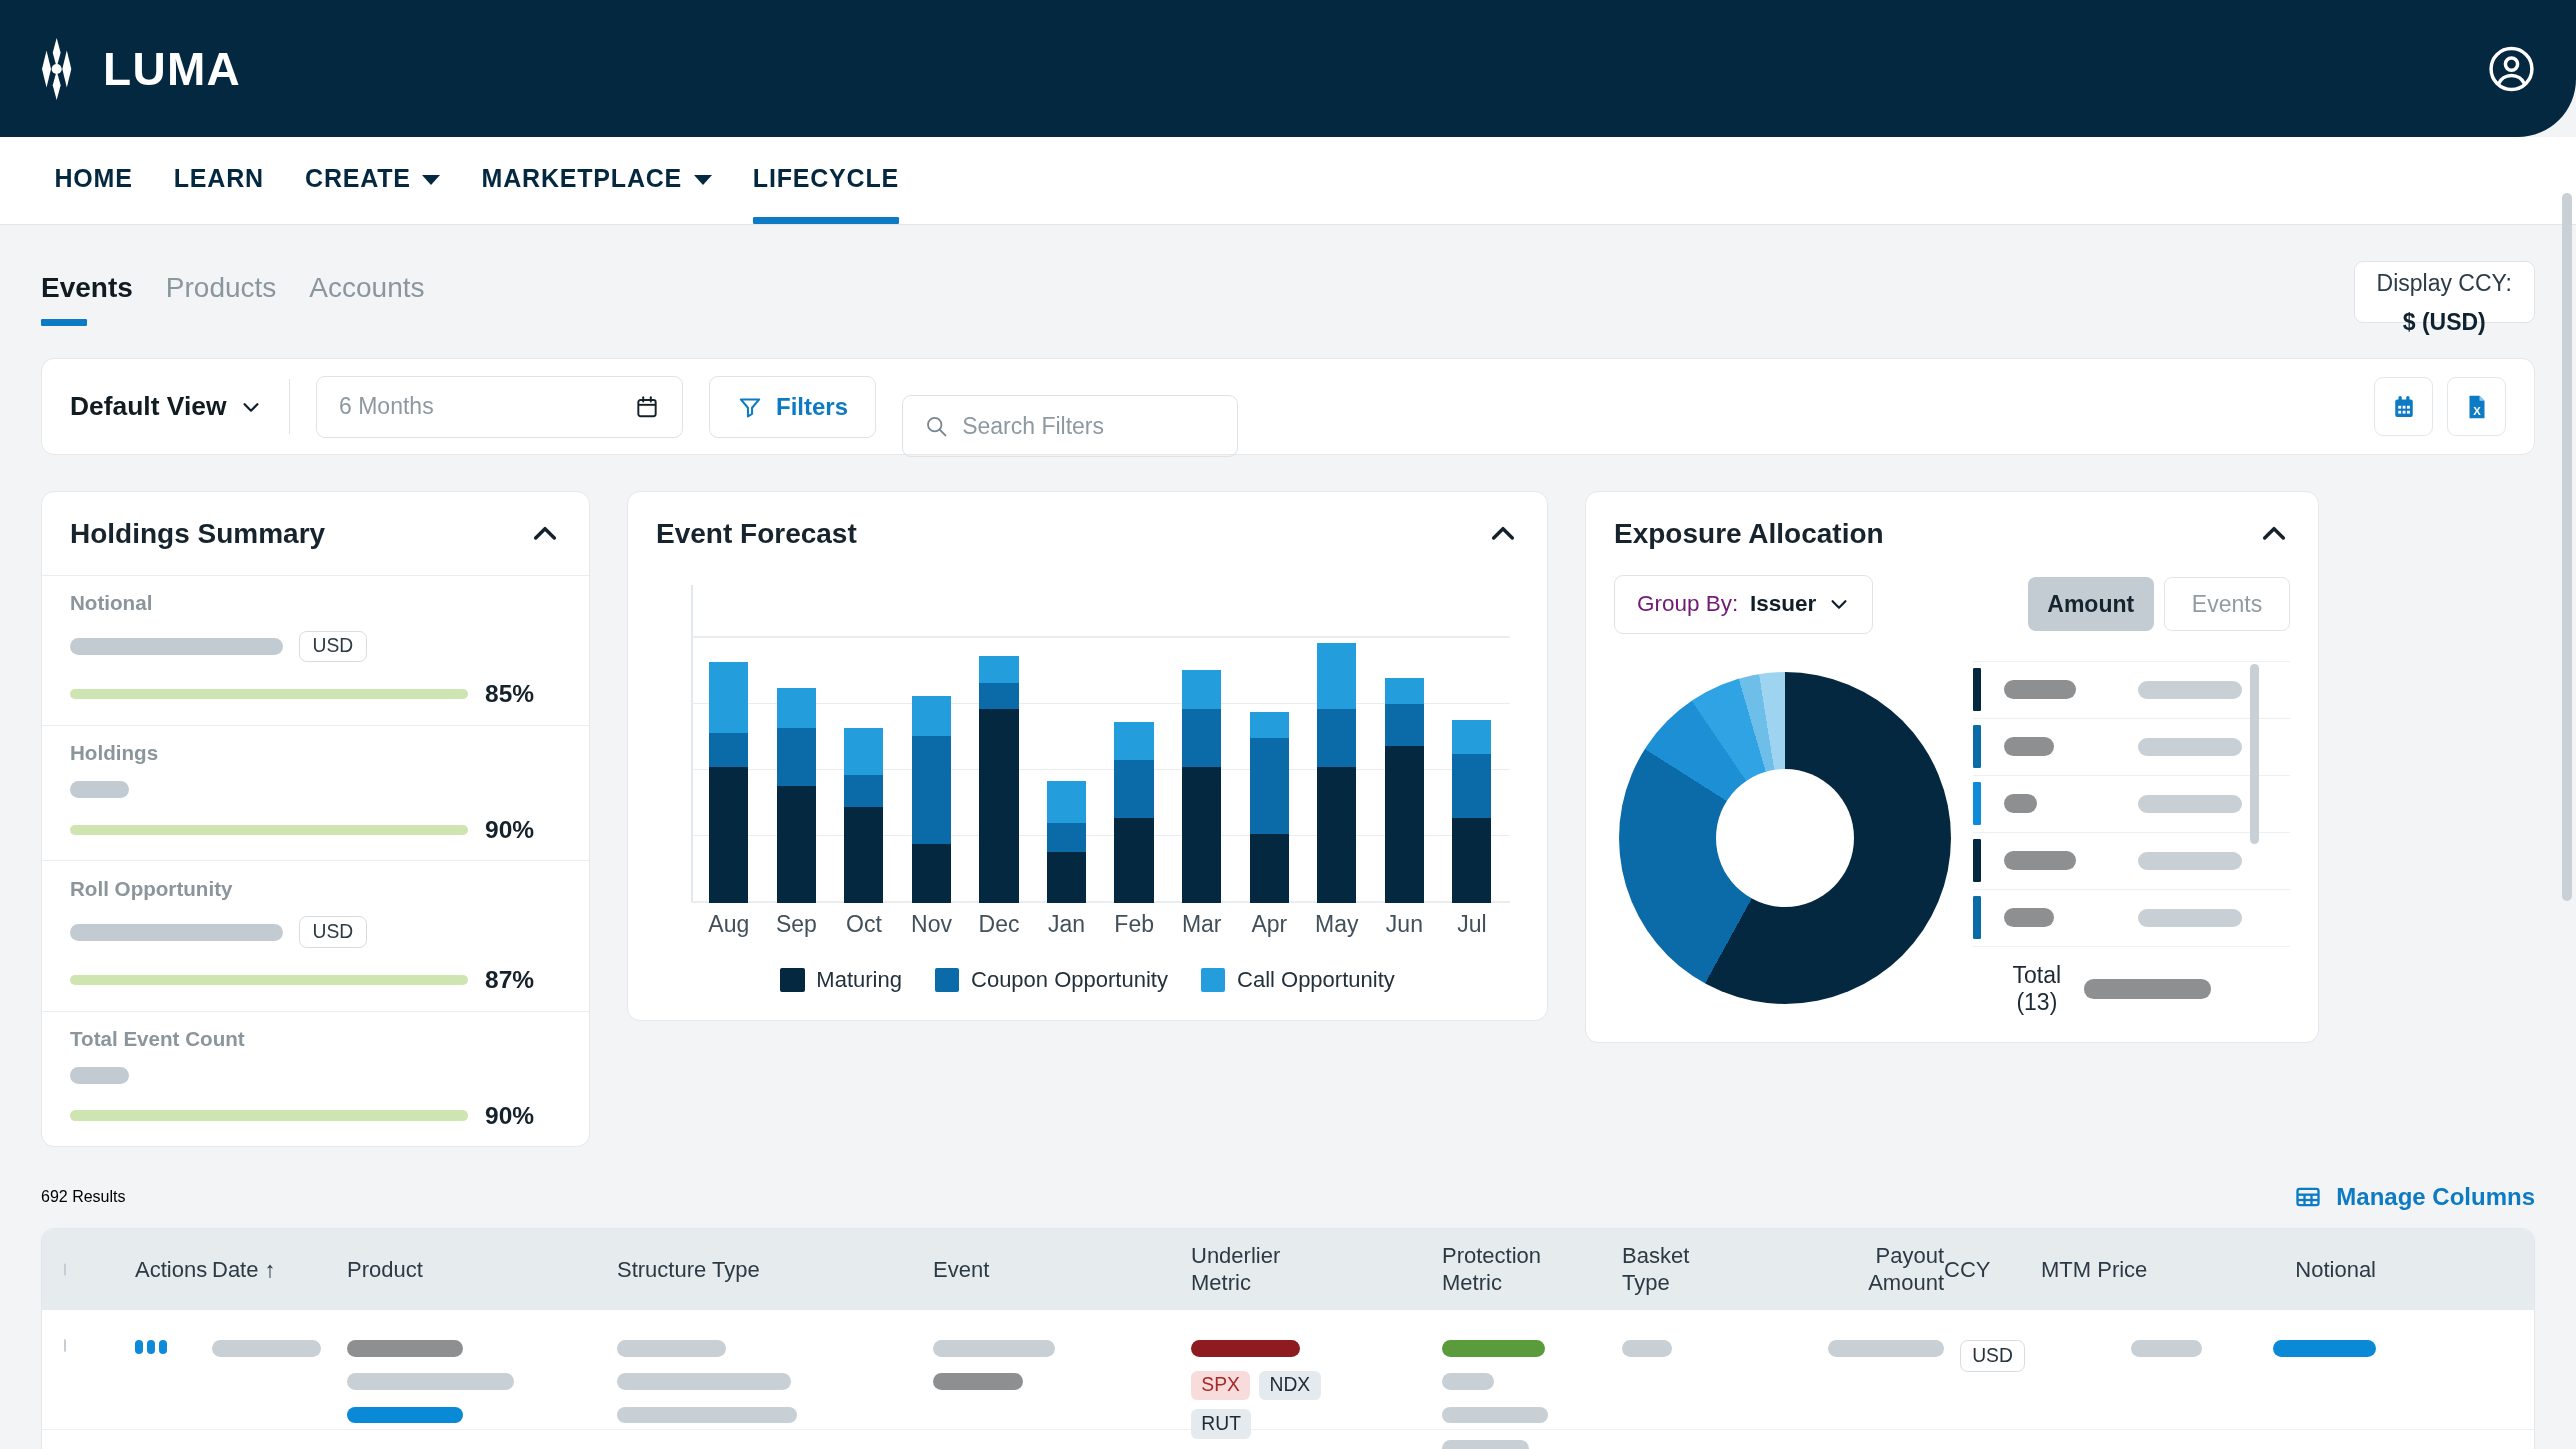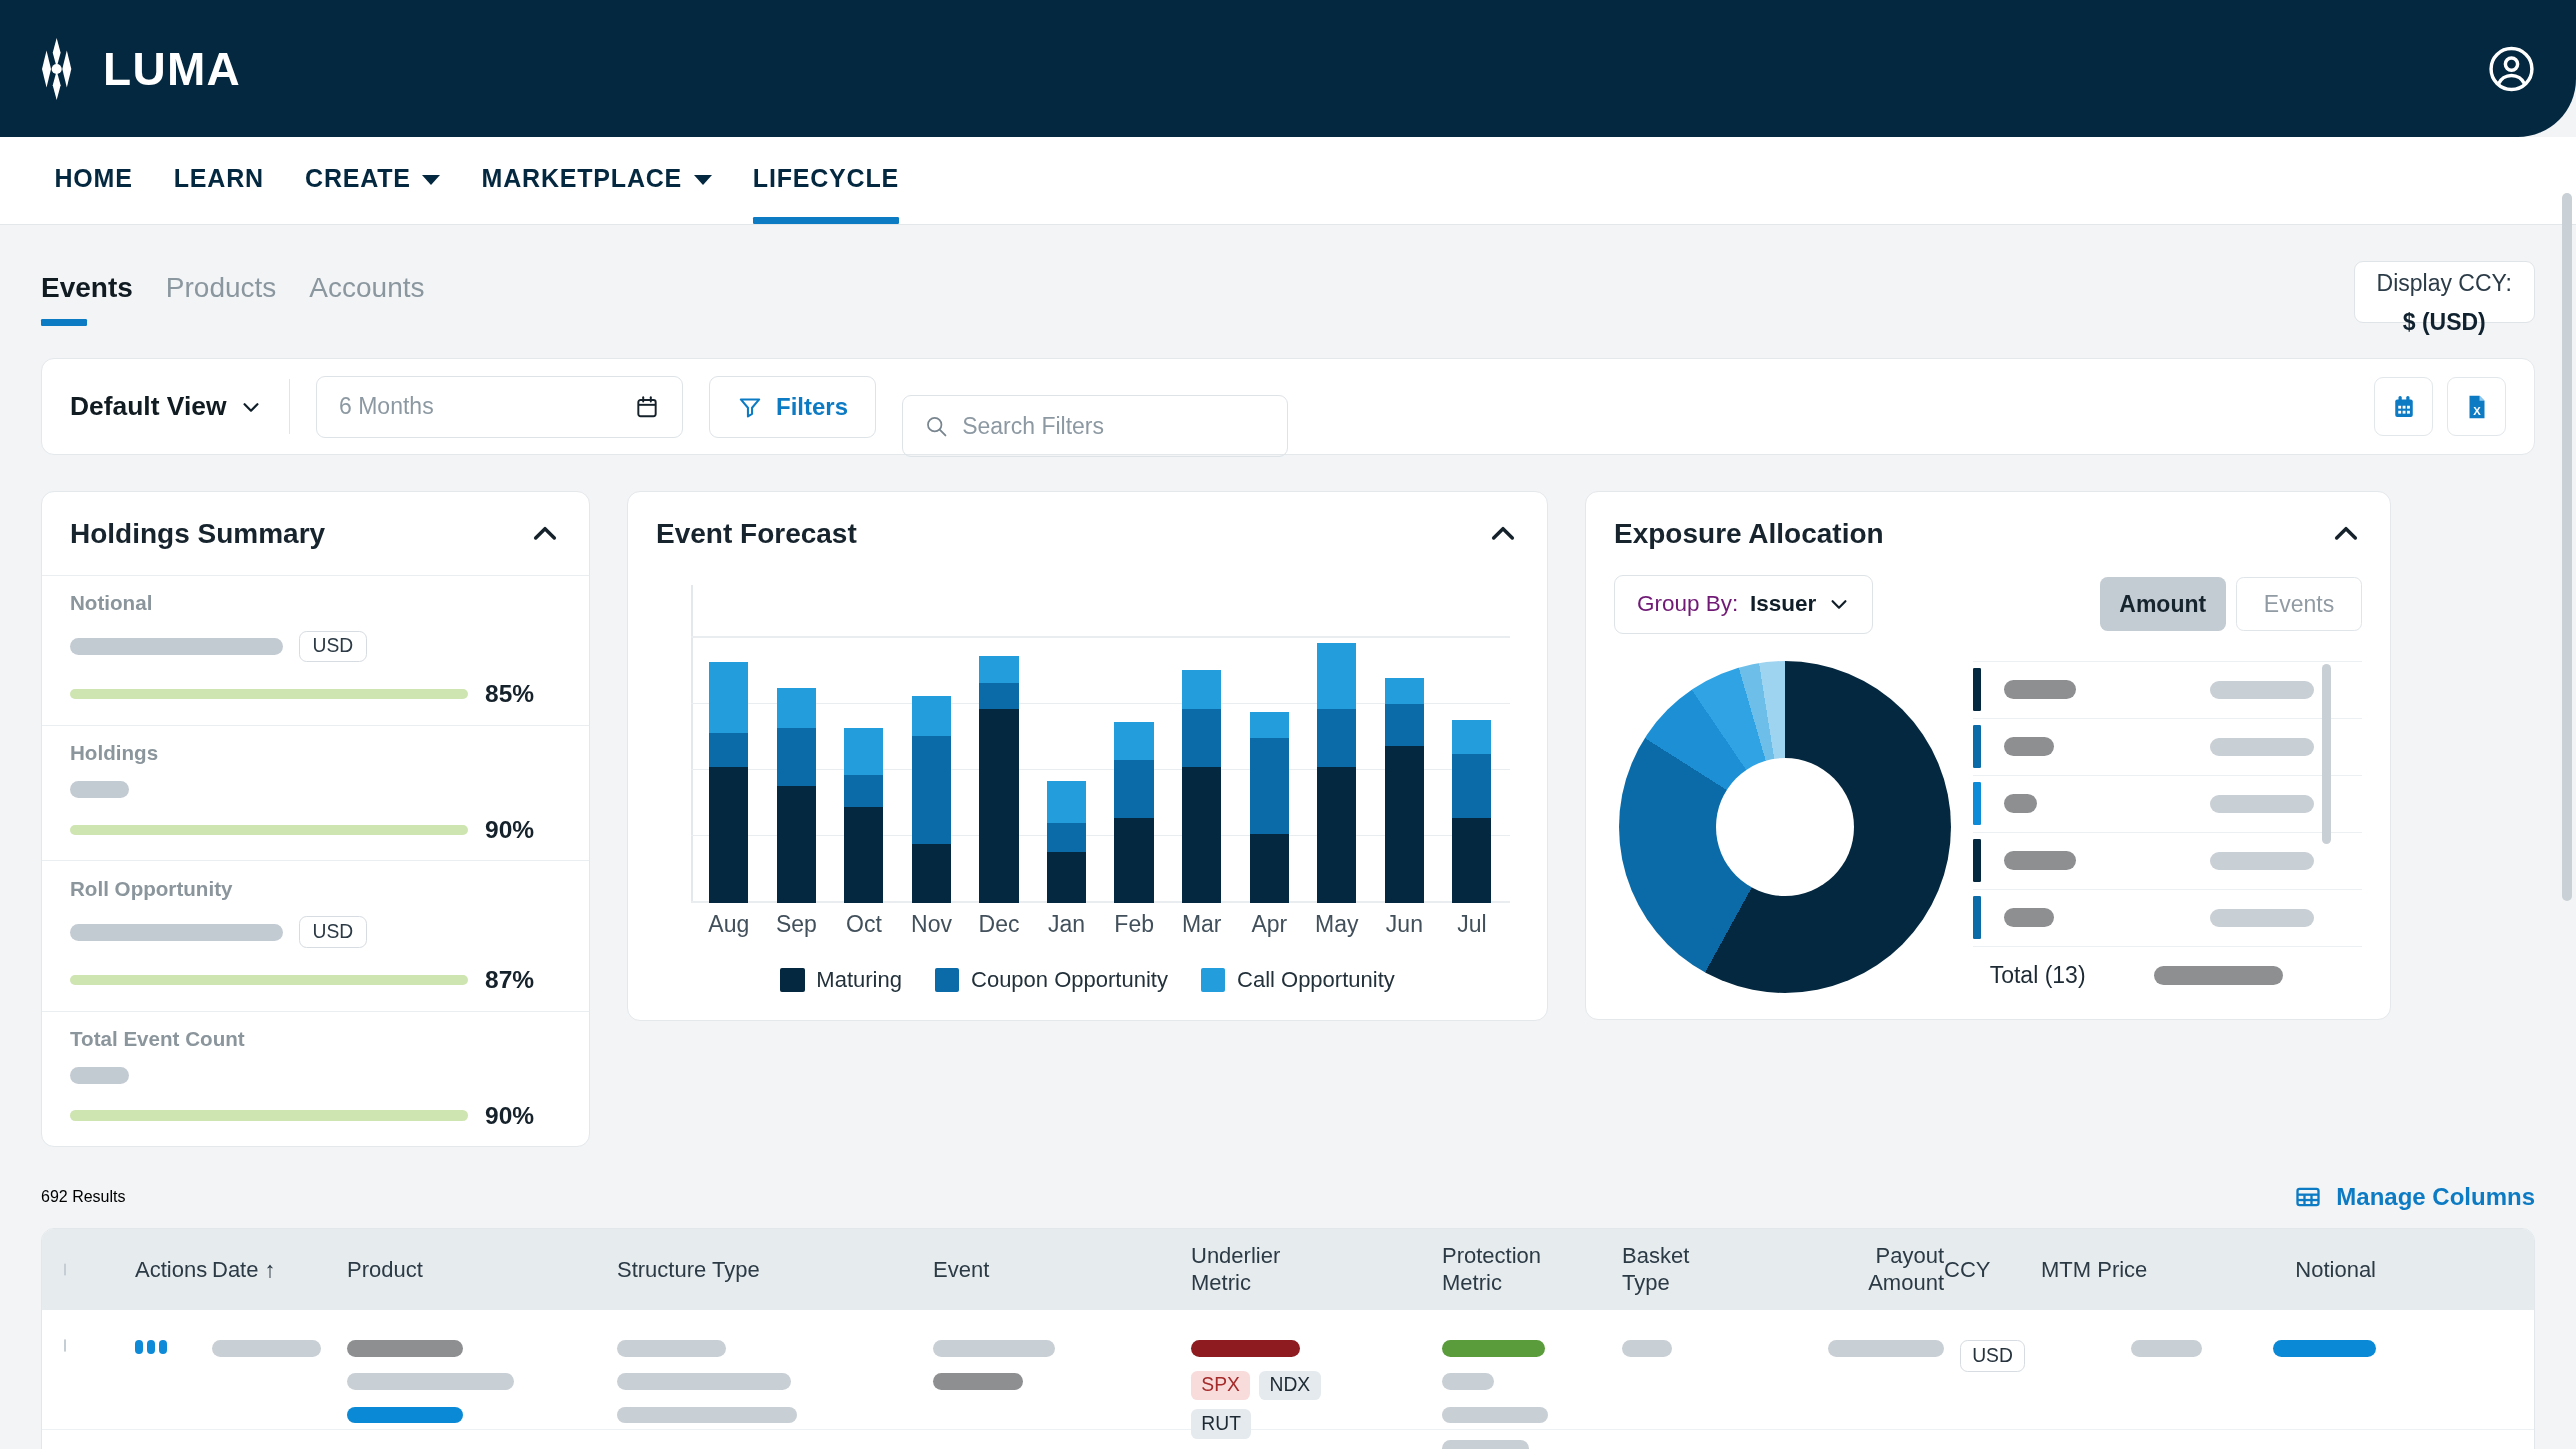--- a/index.html
+++ b/index.html
@@ -104,21 +104,21 @@
     margin-left: 26px; width: 367px; height: 62px; border: 0.6px solid #dde3e7; border-radius: 9px;
     display: flex; align-items: center; justify-content: space-between; padding: 0 22px; cursor: pointer;
   }
   .date-box .ph { font-size: 23px; color: #8d99a2; }
   .filters-btn {
     margin-left: 26px; height: 62px; border: 0.6px solid #dde3e7; border-radius: 9px;
     display: flex; align-items: center; gap: 13px; padding: 0 27px; cursor: pointer;
   }
   .filters-btn .txt { font-size: 24px; font-weight: 700; color: #0d7bc4; }
   .searchfilters {
-    margin-left: 26px; width: 386px; height: 62px; border: 0.6px solid #dde3e7; border-radius: 9px;
+    margin-left: 26px; width: 336px; height: 62px; border: 0.6px solid #dde3e7; border-radius: 9px;
     display: flex; align-items: center; gap: 14px; padding: 0 20.6px; cursor: text; margin-top: 39px;
   }
   .searchfilters .ph { font-size: 23px; color: #8d99a2; }
   .toolbar-spacer { flex: 1; }
   .icon-btn {
     width: 59px; height: 59px; border: 0.6px solid #e2e7eb; border-radius: 9px;
     display: flex; align-items: center; justify-content: center; cursor: pointer; margin-left: 14px;
   }
 
   
@@ -160,21 +160,21 @@
   .seg-coupon { background: #0a6ba8; }
   .seg-mature { background: #04283f; }
   .xlabels { position: absolute; left: 36px; right: 10.3px; bottom: 23px; display: flex; }
   .xlabel { flex: 1; text-align: center; font-size: 23px; color: #42505b; }
   .legend { display: flex; justify-content: center; align-items: center; gap: 33px; padding: 6.4px 0 27px 0; }
   .legend-item { display: flex; align-items: center; gap: 11.6px; }
   .legend-swatch { width: 24.5px; height: 24.5px; border-radius: 1.9px; }
   .legend-text { font-size: 22px; color: #23313b; }
 
   
-  .card-exposure { width: 806px; }
+  .card-exposure { width: 734px; text-align: center; }
   .exp-controls { display: flex; align-items: center; justify-content: space-between; padding: 0 28px 15.5px 28px; }
   .groupby {
     height: 59px; border: 0.6px solid #dde3e7; border-radius: 9px; display: flex; align-items: center;
     gap: 11.6px; padding: 0 22px; cursor: pointer;
   }
   .groupby .lbl { font-size: 22.5px; color: #701a75; }
   .groupby .val { font-size: 22.5px; font-weight: 700; color: #101e29; }
   .seg-toggle { display: flex; gap: 10.3px; }
   .seg-btn {
     height: 54px; min-width: 126px; border-radius: 7.7px; display: flex; align-items: center;

